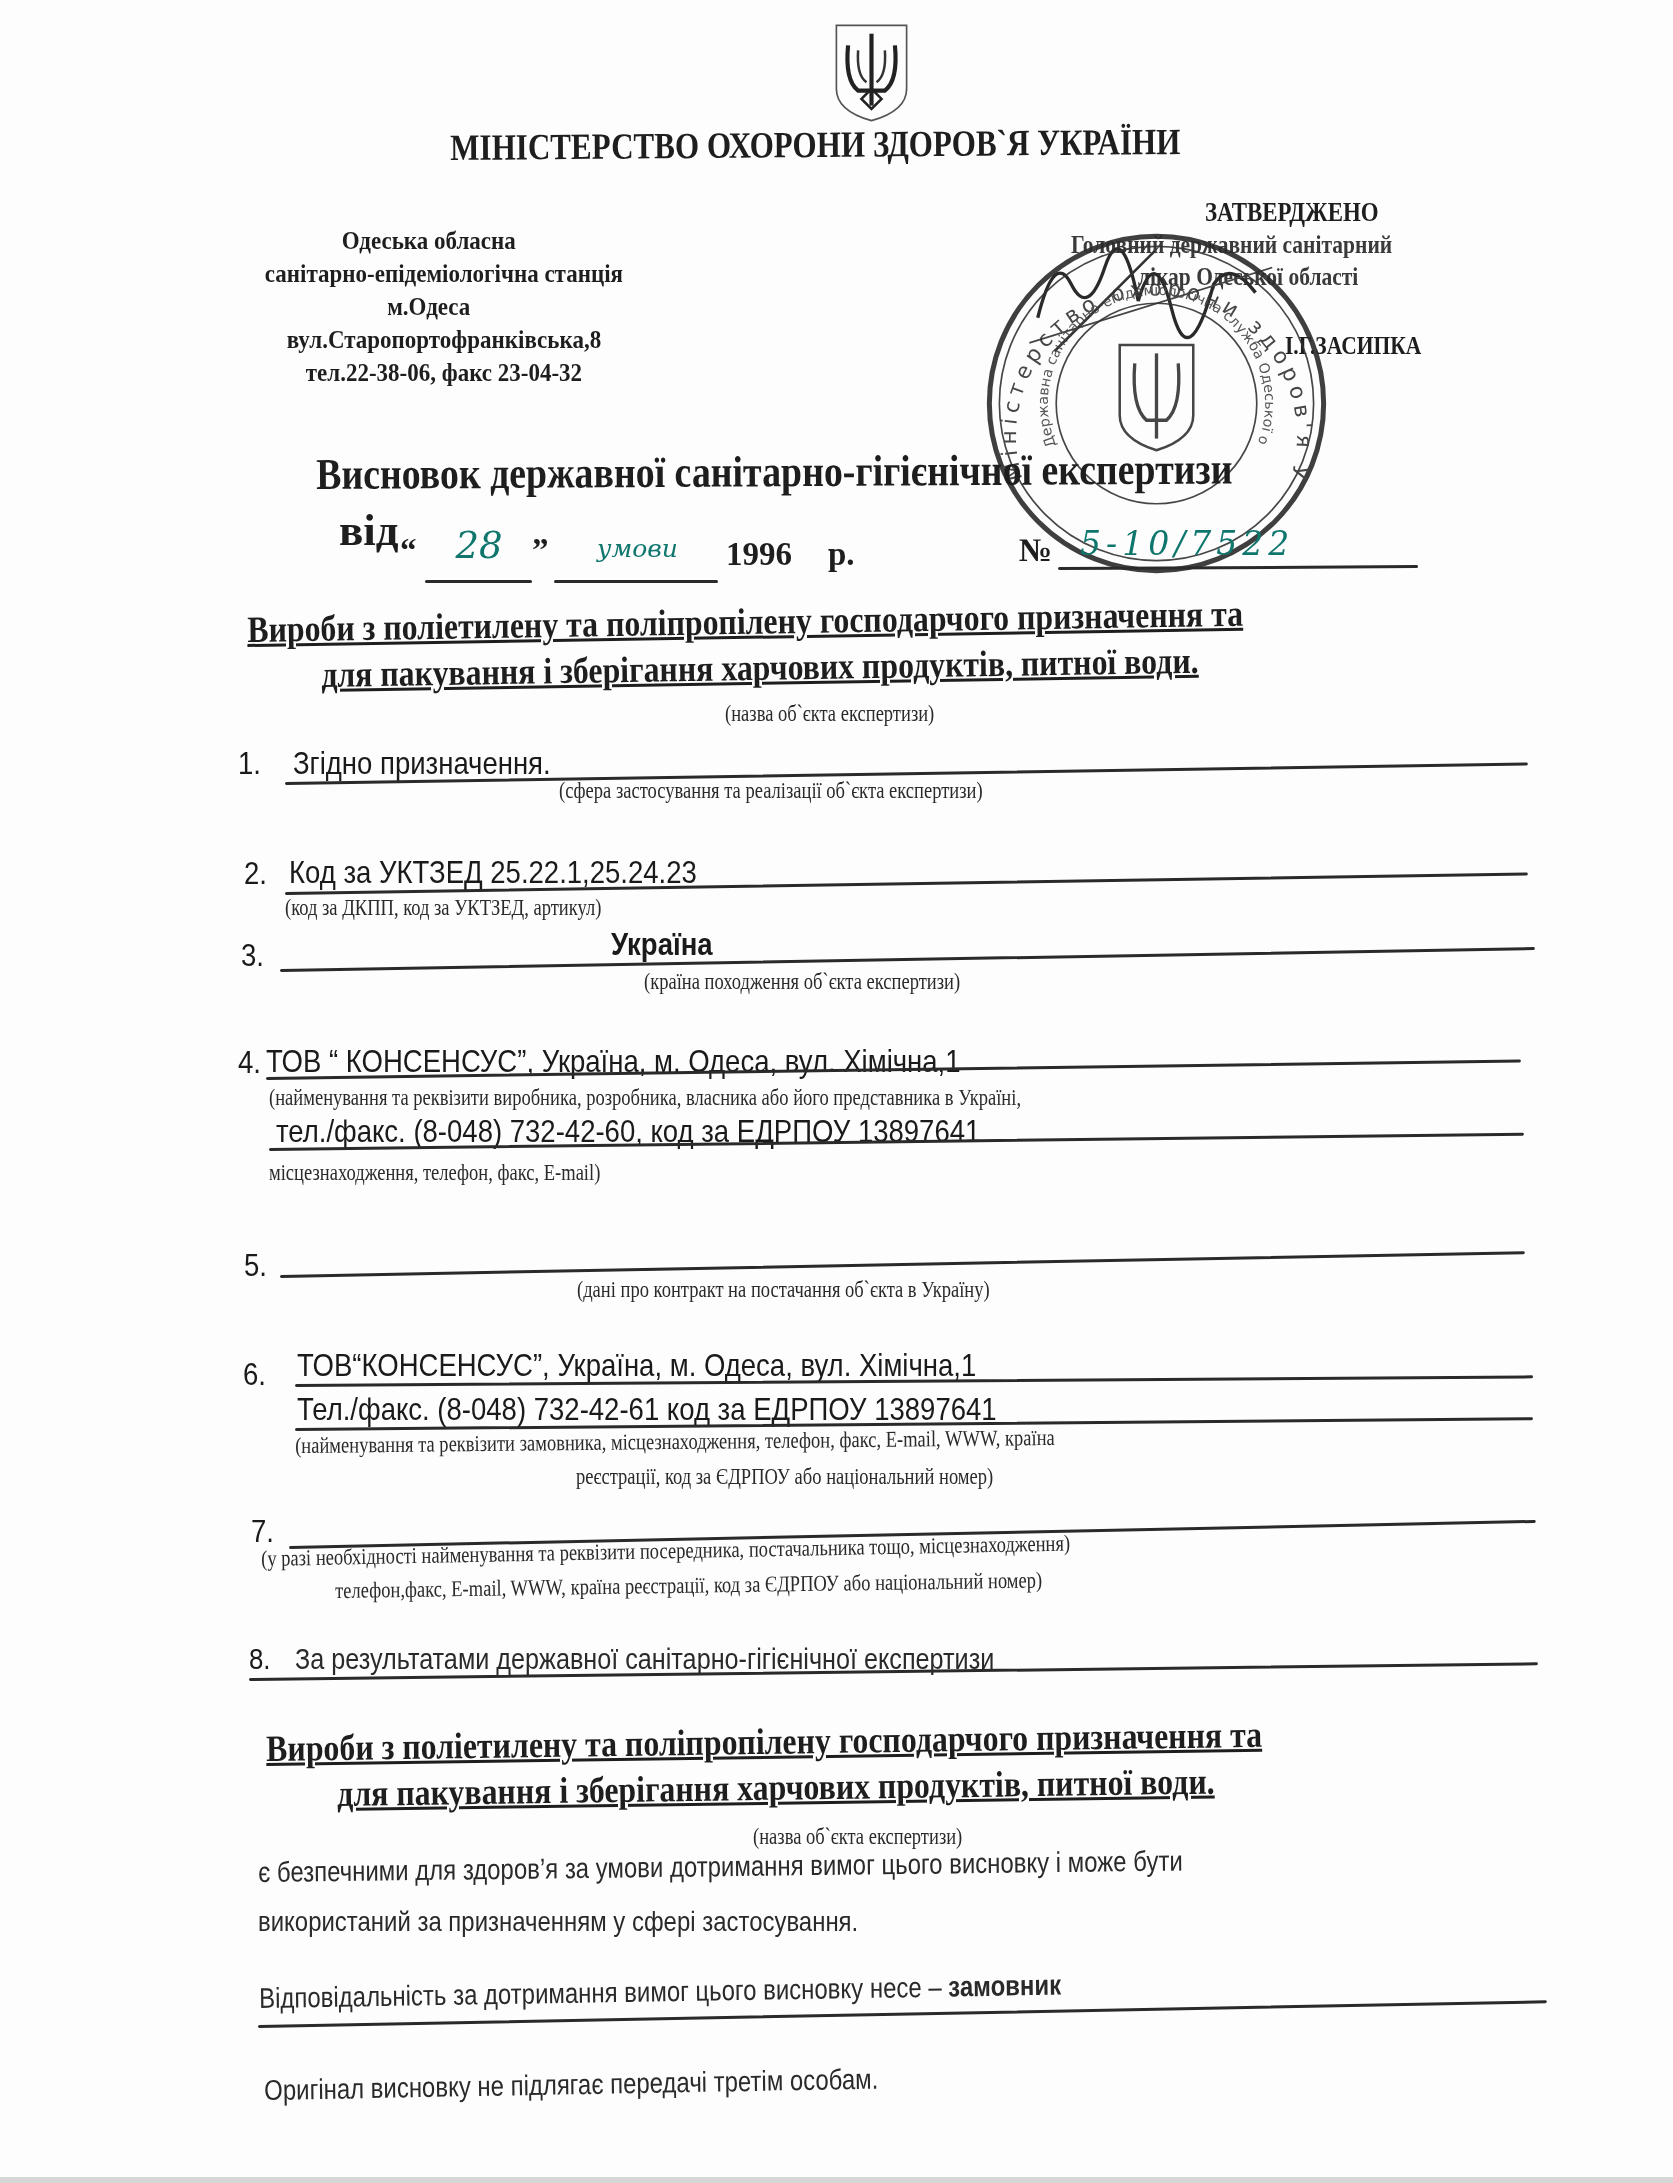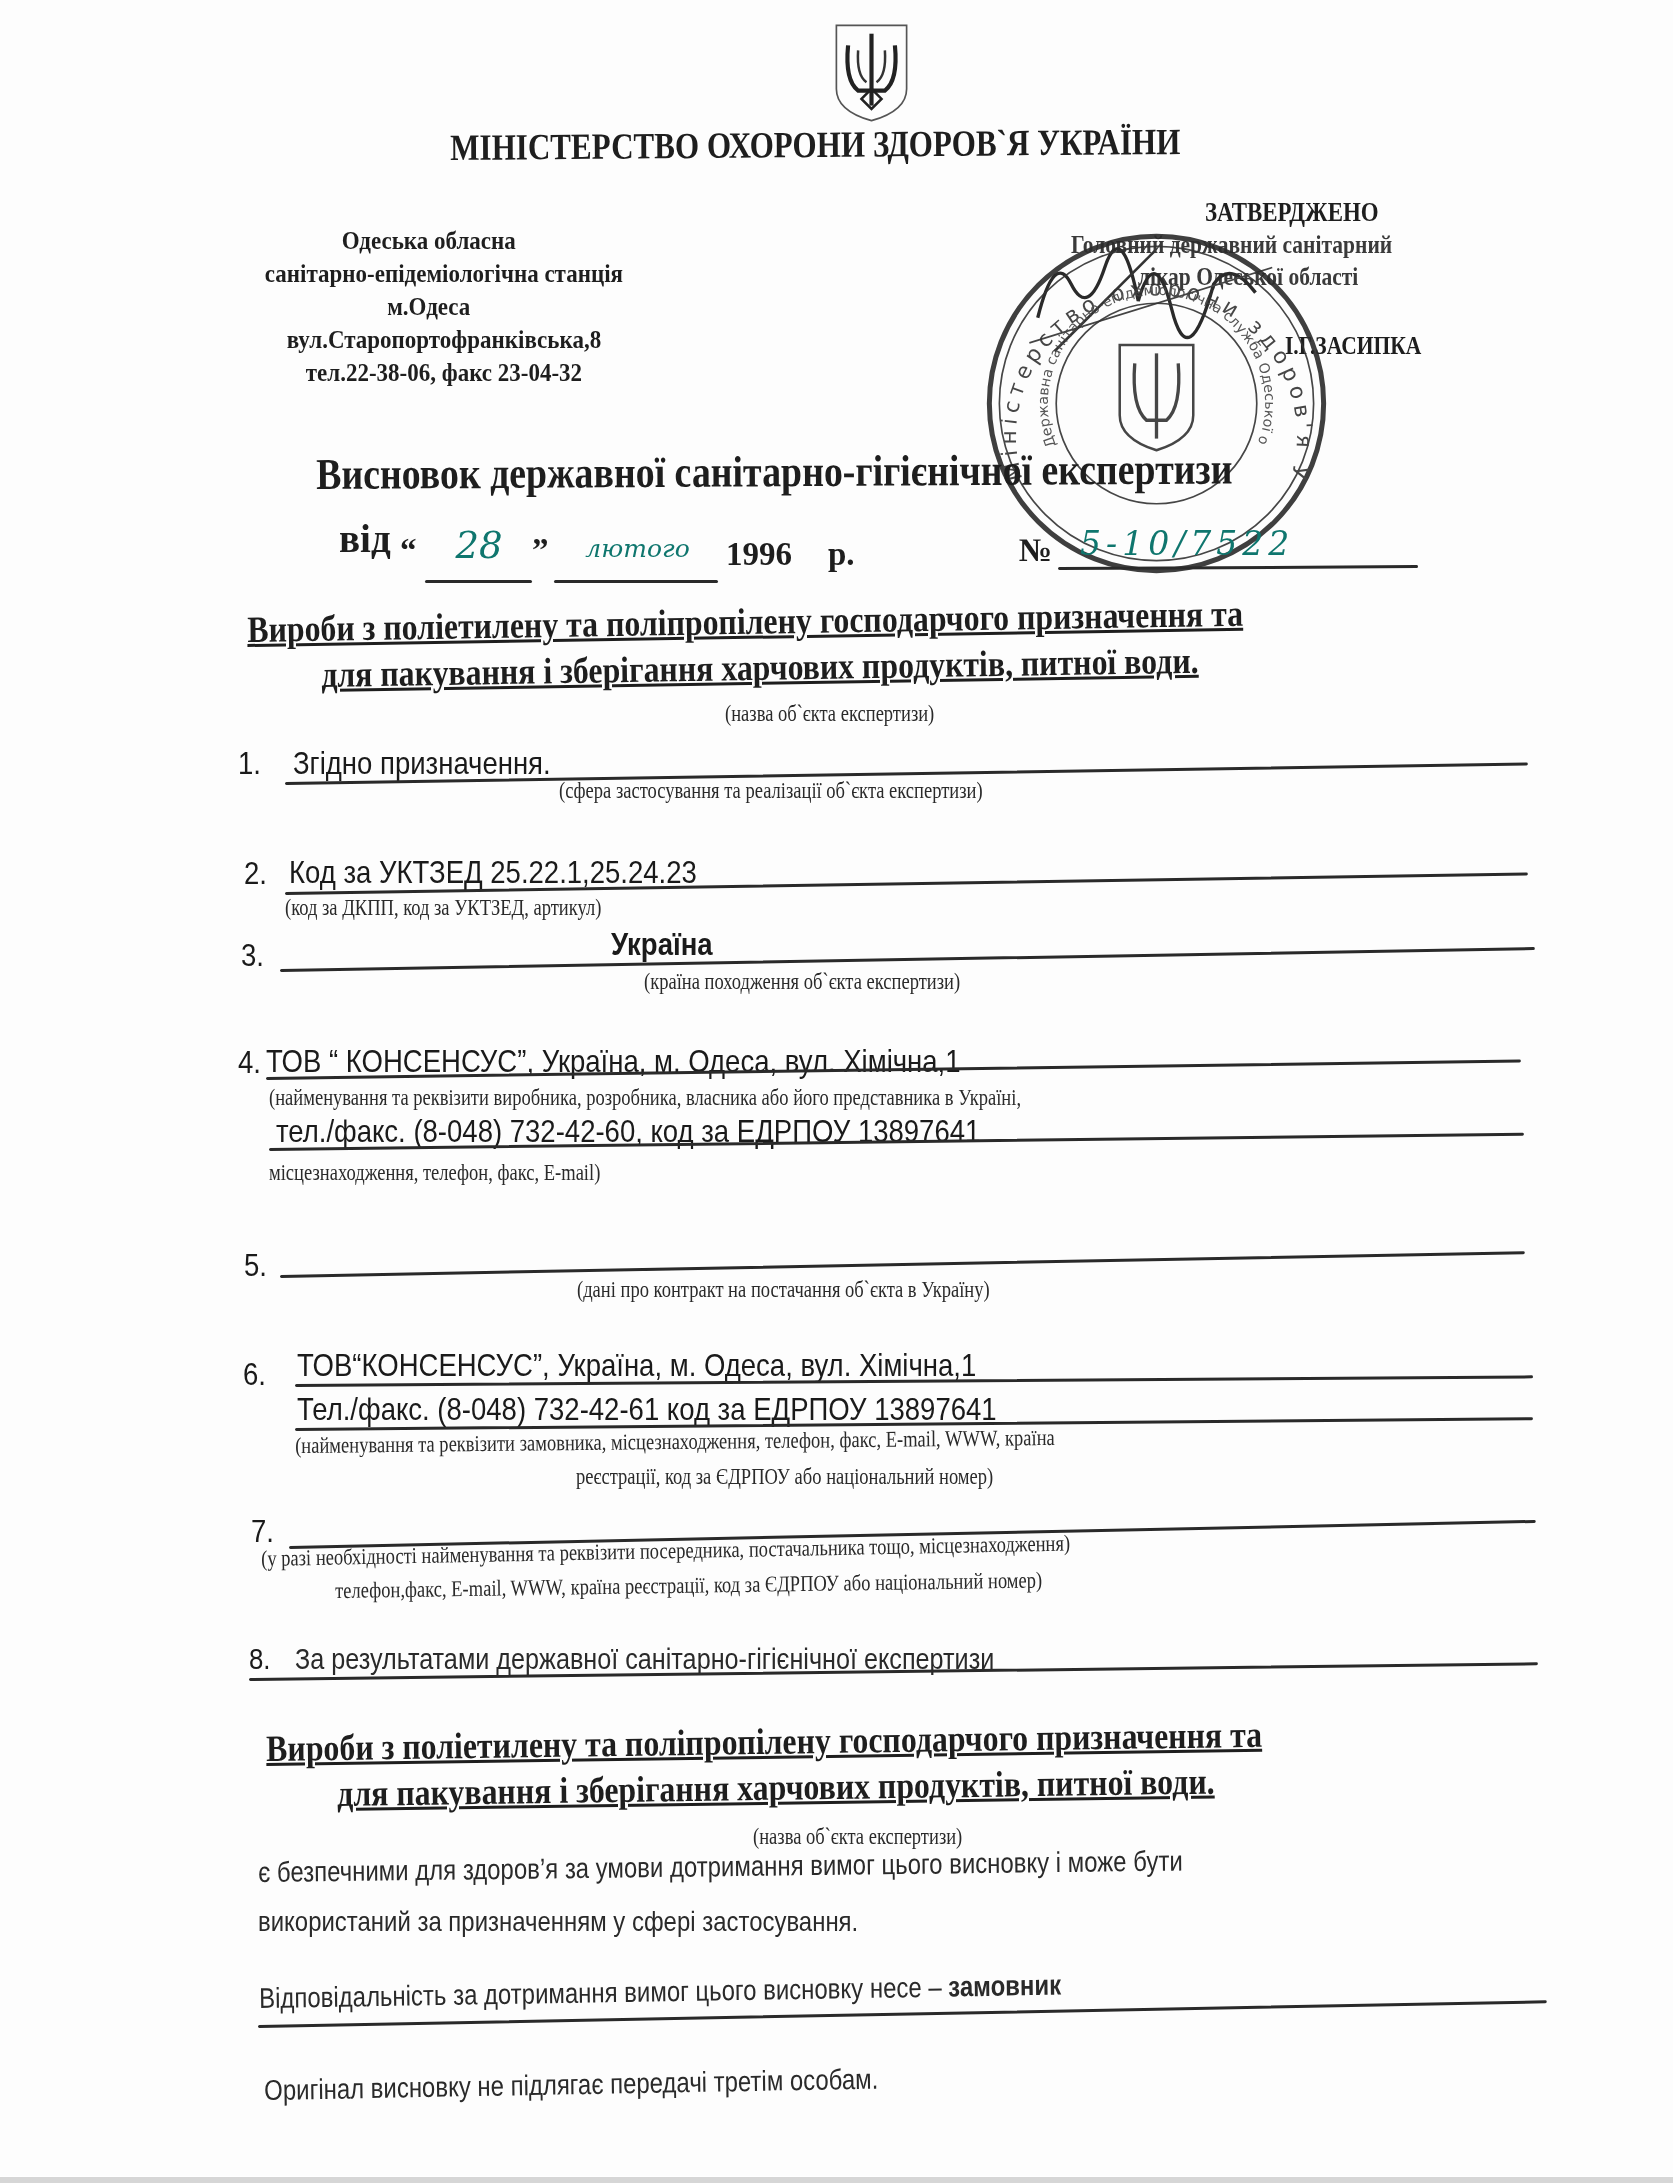--- a/index.html
+++ b/index.html
@@ -72,26 +72,26 @@
     <text font-family="DejaVu Sans, sans-serif" font-size="17" fill="#444">
       <textPath href="#stampArcInner">Державна санітарно-епідеміологічна служба Одеської області</textPath>
     </text>
     <path d="M168 140 H256 V224 Q256 252 212 266 Q168 252 168 224 Z" fill="none" stroke="#333" stroke-width="3"></path>
     <path d="M212 150 V252" stroke="#333" stroke-width="4"></path>
     <path d="M186 162 Q182 214 200 230 L224 230 Q242 214 238 162" fill="none" stroke="#333" stroke-width="4"></path>
   </svg>
 
   <div class="abs bold" style="left:316px; top:449px; font-size:44px; transform: scaleX(0.86) rotate(-0.3deg); transform-origin:left top;">Висновок державної санітарно-гігієнічної експертизи</div>
 
-  <div class="abs bold" style="left:339px; top:516px; font-size:39px;">від</div>
+  <div class="abs bold" style="left:339px; top:504px; font-size:45px;">від</div>
   <div class="abs bold" style="left:400px; top:532px; font-size:33px;">“</div>
   <div class="abs hand" style="left:433px; top:524px; font-size:37px; width:92px; text-align:center;">28</div>
   <div class="rule thin" style="left:425px; top:580px; width:107px;"></div>
   <div class="abs bold" style="left:532px; top:532px; font-size:33px;">”</div>
-  <div class="abs hand" style="left:562px; top:534px; font-size:25px; width:151px; text-align:center;">лютого</div>
+  <div class="abs hand" style="left:562px; top:534px; font-size:25px; width:151px; text-align:center;">умови</div>
   <div class="rule thin" style="left:554px; top:580px; width:164px;"></div>
   <div class="abs bold" style="left:726px; top:536px; font-size:33px;">1996</div>
   <div class="abs bold" style="left:828px; top:536px; font-size:33px;">р.</div>
 
   <div class="abs bold" style="left:1019px; top:532px; font-size:33px;">№</div>
   <div class="abs hand" style="left:1080px; top:524px; font-size:33px; letter-spacing:5px;">5-10/7522</div>
   <div class="rule thin" style="left:1058px; top:567px; width:360px; transform:rotate(-0.3deg);"></div>
 
   <div class="abs bold" style="left:247px; top:608px; font-size:37px; text-decoration:underline; text-decoration-thickness:3.3px; transform: scaleX(0.86) rotate(-0.8deg); transform-origin:left top;">Вироби з поліетилену та поліпропілену господарчого призначення та</div>
   <div class="abs bold" style="left:321px; top:653px; font-size:37px; text-decoration:underline; text-decoration-thickness:3.3px; transform: scaleX(0.86) rotate(-0.8deg); transform-origin:left top;">для пакування і зберігання харчових продуктів, питної води.</div>

